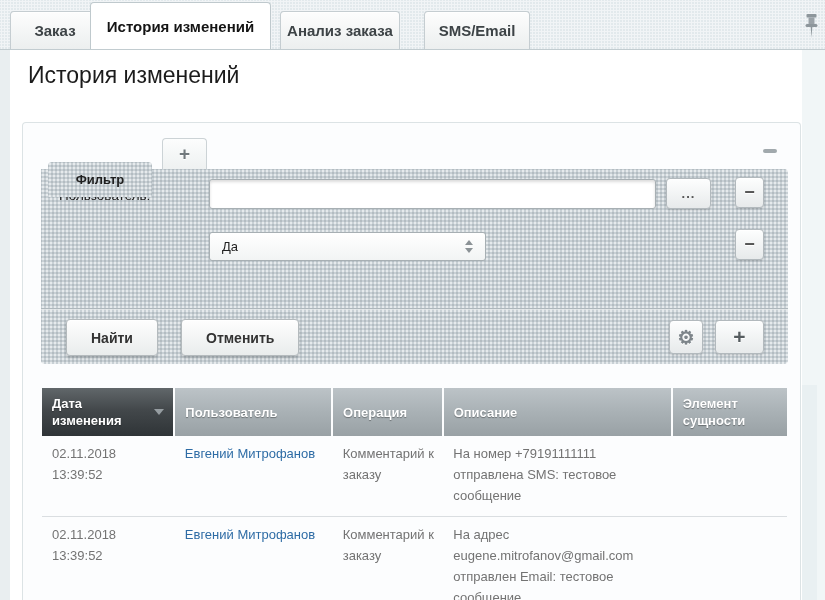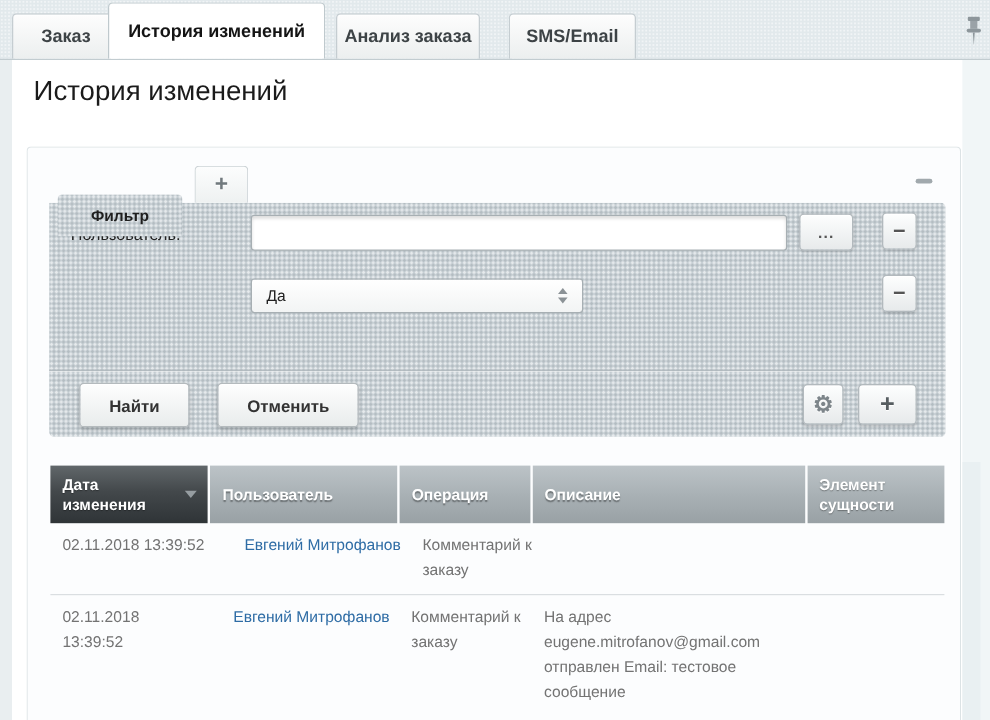--- a/index.html
+++ b/index.html
@@ -112,21 +112,21 @@
   .hcell{box-sizing:border-box;height:48px;display:flex;align-items:center;
     padding:0 8px 0 10px;font-size:13px;font-weight:bold;color:#fff;
     background:linear-gradient(180deg,#bcc3c7 0%,#a9b1b5 50%,#99a1a5 100%);
     text-shadow:0 1px 1px rgba(0,0,0,.35);line-height:17px;cursor:pointer;
     position:relative;}
   .hcell.sorted{background:linear-gradient(180deg,#61676a 0%,#43484b 45%,#2f3437 100%);
     padding-right:26px;justify-content:center;}
   .sort-arrow{position:absolute;right:9px;top:21px;width:0;height:0;
     border-left:5px solid transparent;border-right:5px solid transparent;
     border-top:6px solid #969da1;}
-  .c1{width:135px;} .c2{width:161px;text-align:right;} .c3{width:112px;} .c4{width:235px;} .c5{width:118px;}
+  .c1{width:135px;} .c2{width:161px;} .c3{width:112px;} .c4{width:235px;} .c5{width:118px;}
 
   .grid-body{position:absolute;left:42px;top:436px;width:745px;}
   .grid-row{display:flex;gap:2px;border-bottom:1px solid #dadee1;}
   .grid-row:last-child{border-bottom:none;}
   .cell{box-sizing:border-box;padding:7px 6px 10px 10px;font-size:13px;
     line-height:21px;color:#737373;}
   .cell.user{color:#2e6ca5;cursor:pointer;}
 </style>
 </head>
 <body>
@@ -194,20 +194,21 @@
     <div class="hcell c3">Операция</div>
     <div class="hcell c4">Описание</div>
     <div class="hcell c5">Элемент сущности</div>
   </div>
 
   <div class="grid-body">
     <div class="grid-row">
       <div class="cell c1">02.11.2018 13:39:52</div>
       <div class="cell c2 user">Евгений Митрофанов</div>
       <div class="cell c3">Комментарий к заказу</div>
+      <div class="cell c4">На номер +79191111111 отправлена SMS: тестовое сообщение</div>
       <div class="cell c5"></div>
     </div>
     <div class="grid-row">
       <div class="cell c1">02.11.2018 13:39:52</div>
       <div class="cell c2 user">Евгений Митрофанов</div>
       <div class="cell c3">Комментарий к заказу</div>
       <div class="cell c4">На адрес eugene.mitrofanov@gmail.com отправлен Email: тестовое сообщение</div>
       <div class="cell c5"></div>
     </div>
   </div>

